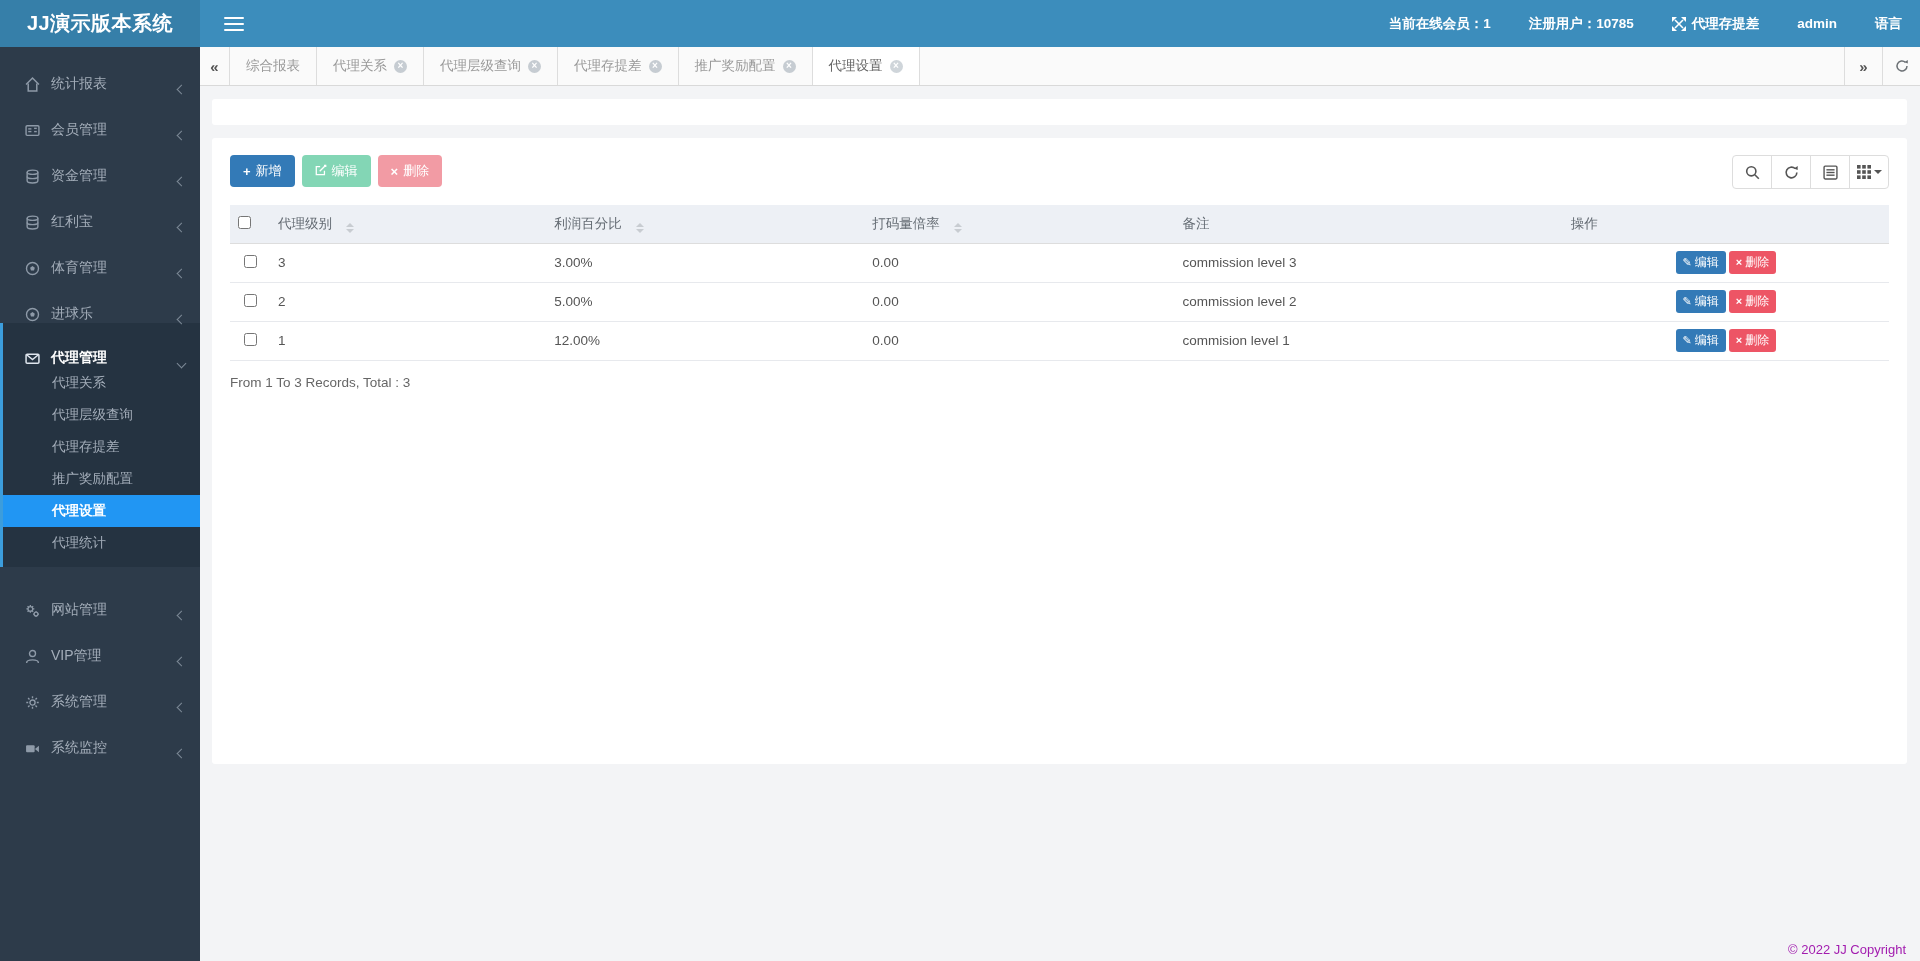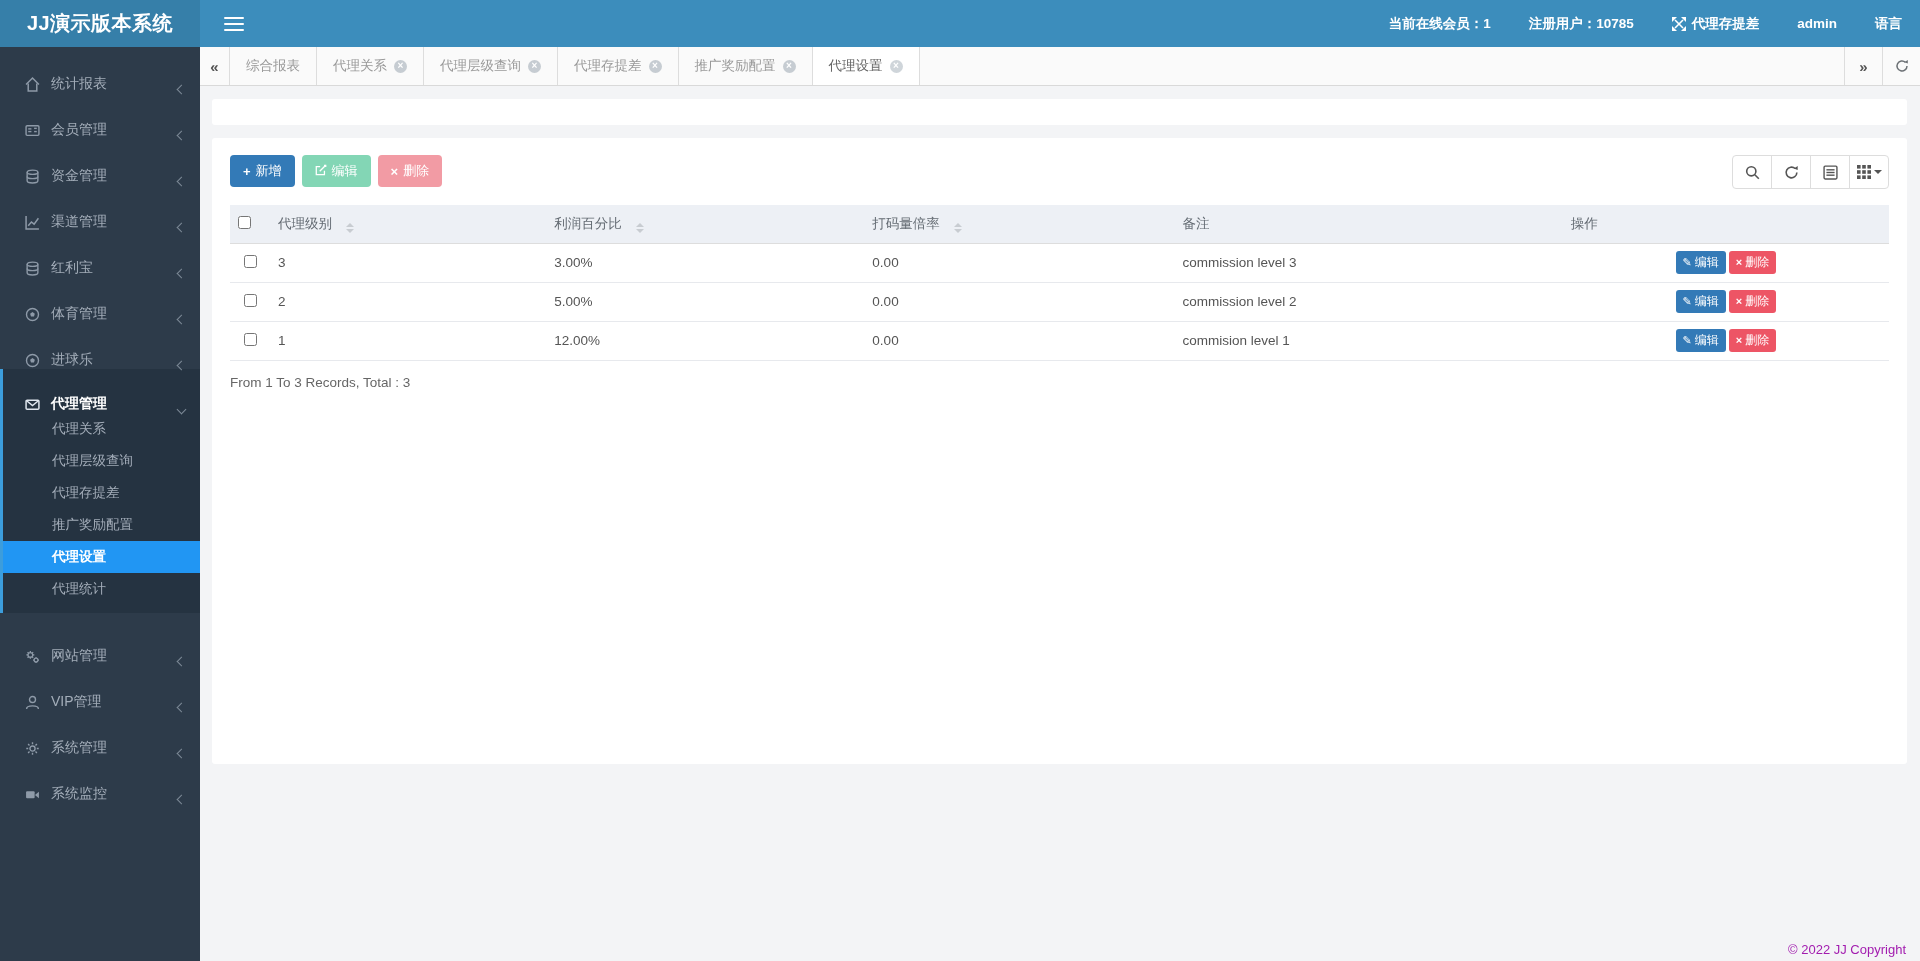--- a/index.html
+++ b/index.html
@@ -176,30 +176,20 @@
     </div>
     <div class="nav-item">
       <span class="ico">
         <svg width="15" height="15" viewBox="0 0 14 14" fill="none" stroke="currentColor" stroke-width="1.3">
             <ellipse cx="7" cy="3" rx="5" ry="2"></ellipse>
             <path d="M2 3 V11 C2 12.1 4.2 13 7 13 C9.8 13 12 12.1 12 11 V3"></path>
             <path d="M2 7 C2 8.1 4.2 9 7 9 C9.8 9 12 8.1 12 7"></path>
           </svg>
       </span>
       <span class="lbl">资金管理</span>
-      <span class="chev left"></span>
-    </div>
-    <div class="nav-item">
-      <span class="ico">
-        <svg width="15" height="15" viewBox="0 0 14 14" fill="none" stroke="currentColor" stroke-width="1.4">
-            <path d="M1 1 V13 H13"></path>
-            <polyline points="3,10 6,6.5 8.5,8.5 12.5,3"></polyline>
-          </svg>
-      </span>
-      <span class="lbl">渠道管理</span>
       <span class="chev left"></span>
     </div>
     <div class="nav-item">
       <span class="ico">
         <svg width="15" height="15" viewBox="0 0 14 14" fill="none" stroke="currentColor" stroke-width="1.3">
             <ellipse cx="7" cy="3" rx="5" ry="2"></ellipse>
             <path d="M2 3 V11 C2 12.1 4.2 13 7 13 C9.8 13 12 12.1 12 11 V3"></path>
             <path d="M2 7 C2 8.1 4.2 9 7 9 C9.8 9 12 8.1 12 7"></path>
           </svg>
       </span>

